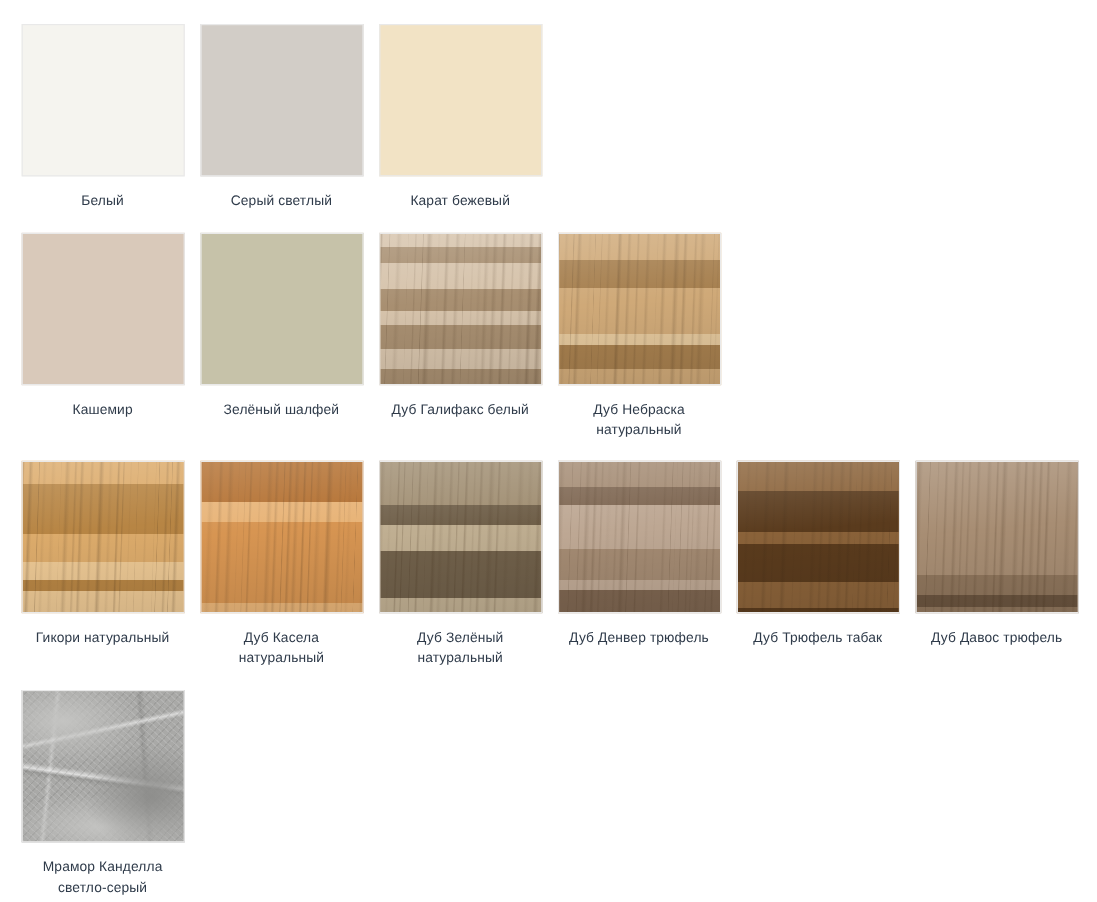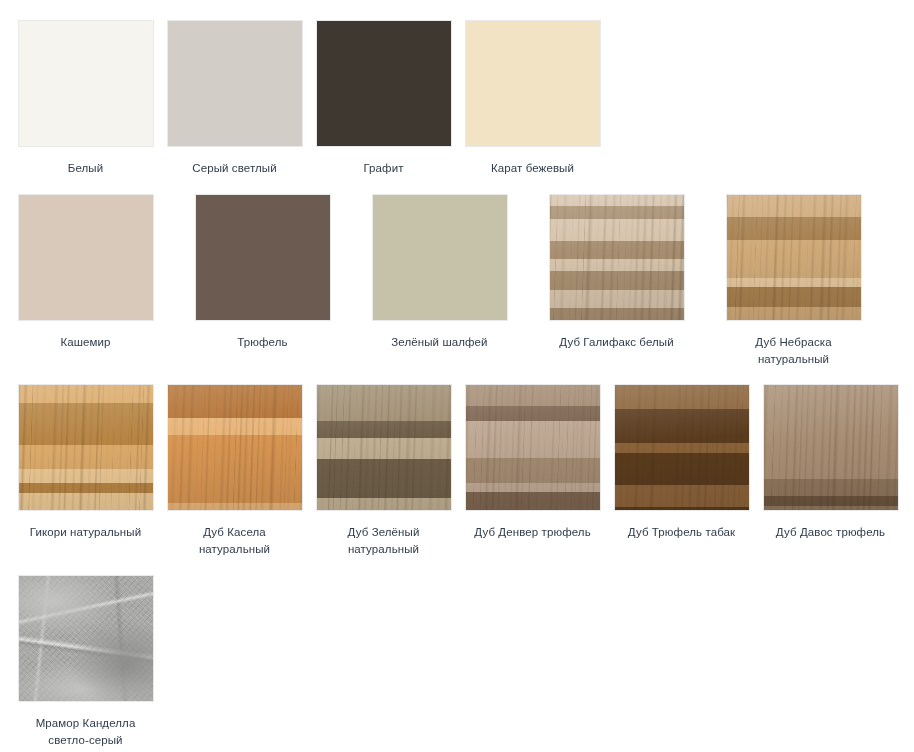--- a/index.html
+++ b/index.html
@@ -46,53 +46,45 @@
     width: 136px;
     margin-top: 13px;
     text-align: center;
     font-size: 11.5px;
     line-height: 17px;
     color: #2f3b4a;
     letter-spacing: 0.1px;
     white-space: pre-line;
   }
   #row-0 { margin-bottom: 17px; }
-  #row-1 { margin-bottom: 16px; gap: 28px; }
+  #row-1 { margin-bottom: 16px; }
   #row-2 { margin-bottom: 17px; }
 </style>
 </head>
 <body>
 
 <div id="palette-grid">
     <div class="swatch-row" id="row-0">
       <div class="swatch-cell">
         <div class="swatch-tile" style="background-color: rgb(245, 244, 239); border-color: rgb(233, 233, 233);"></div>
         <div class="swatch-label">Белый</div>
       </div>
       <div class="swatch-cell">
         <div class="swatch-tile" style="background-color: rgb(210, 205, 199); border-color: rgb(233, 233, 233);"></div>
         <div class="swatch-label">Серый светлый</div>
       </div>
       <div class="swatch-cell">
-        <div class="swatch-tile" style="background-color: rgb(63, 56, 49); border-color: rgb(233, 233, 233);"></div>
-        <div class="swatch-label">Графит</div>
-      </div>
-      <div class="swatch-cell">
         <div class="swatch-tile" style="background-color: rgb(242, 227, 197); border-color: rgb(233, 233, 233);"></div>
         <div class="swatch-label">Карат бежевый</div>
       </div>
     </div>
     <div class="swatch-row" id="row-1">
       <div class="swatch-cell">
         <div class="swatch-tile" style="background-color: rgb(217, 201, 186); border-color: rgb(233, 233, 233);"></div>
         <div class="swatch-label">Кашемир</div>
-      </div>
-      <div class="swatch-cell">
-        <div class="swatch-tile" style="background-color: rgb(107, 91, 81); border-color: rgb(233, 233, 233);"></div>
-        <div class="swatch-label">Трюфель</div>
       </div>
       <div class="swatch-cell">
         <div class="swatch-tile" style="background-color: rgb(198, 194, 169); border-color: rgb(233, 233, 233);"></div>
         <div class="swatch-label">Зелёный шалфей</div>
       </div>
       <div class="swatch-cell">
         <div class="swatch-tile" style="background-color: rgb(214, 195, 171); border-color: rgb(233, 233, 233);">
           <div class="grain2" style="background: linear-gradient(rgb(214, 195, 171) 0%, rgb(214, 195, 171) 8.7%, rgb(168, 143, 113) 8.7%, rgb(168, 143, 113) 19%, rgb(214, 195, 171) 19%, rgb(214, 195, 171) 36.5%, rgb(168, 143, 113) 36.5%, rgb(168, 143, 113) 51.6%, rgb(214, 195, 171) 51.6%, rgb(214, 195, 171) 60.5%, rgb(168, 143, 113) 60.5%, rgb(168, 143, 113) 66.9%, rgb(168, 143, 113) 66.9%, rgb(168, 143, 113) 76.4%, rgb(214, 195, 171) 76.4%, rgb(214, 195, 171) 90.3%, rgb(168, 143, 113) 90.3%, rgb(168, 143, 113) 104.6%, rgb(214, 195, 171) 104.6%, rgb(214, 195, 171) 114.7%, rgb(168, 143, 113) 114.7%, rgb(168, 143, 113) 133.4%, rgb(214, 195, 171) 100%);"></div>
           <div class="grain" style="background: linear-gradient(92deg, rgba(0, 0, 0, 0) 0%, rgba(60, 40, 20, 0.196) 0.7%, rgba(0, 0, 0, 0) 1.7%, rgba(0, 0, 0, 0) 5.3%, rgba(60, 40, 20, 0.157) 5.7%, rgba(0, 0, 0, 0) 6.2%, rgba(0, 0, 0, 0) 9.6%, rgba(60, 40, 20, 0.082) 11.1%, rgba(0, 0, 0, 0) 13.2%, rgba(0, 0, 0, 0) 16.6%, rgba(60, 40, 20, 0.063) 16.9%, rgba(0, 0, 0, 0) 17.3%, rgba(0, 0, 0, 0) 20.8%, rgba(60, 40, 20, 0.114) 21.4%, rgba(0, 0, 0, 0) 22.3%, rgba(0, 0, 0, 0) 25.5%, rgba(60, 40, 20, 0.184) 25.9%, rgba(0, 0, 0, 0) 26.4%, rgba(0, 0, 0, 0) 27.9%, rgba(60, 40, 20, 0.16) 29.4%, rgba(0, 0, 0, 0) 31.8%, rgba(0, 0, 0, 0) 34.7%, rgba(60, 40, 20, 0.04) 35.4%, rgba(0, 0, 0, 0) 36.5%, rgba(0, 0, 0, 0) 39.2%, rgba(60, 40, 20, 0.15) 40.3%, rgba(0, 0, 0, 0) 42%, rgba(0, 0, 0, 0) 45.3%, rgba(60, 40, 20, 0.114) 46.5%, rgba(0, 0, 0, 0) 48.4%, rgba(0, 0, 0, 0) 50.7%, rgba(60, 40, 20, 0.15) 51%, rgba(0, 0, 0, 0) 51.5%, rgba(0, 0, 0, 0) 55.3%, rgba(60, 40, 20, 0.05) 56%, rgba(0, 0, 0, 0) 56.9%, rgba(0, 0, 0, 0) 59%, rgba(60, 40, 20, 0.055) 60.1%, rgba(0, 0, 0, 0) 61.7%, rgba(0, 0, 0, 0) 62.9%, rgba(60, 40, 20, 0.11) 64.2%, rgba(0, 0, 0, 0) 66.1%, rgba(0, 0, 0, 0) 67.9%, rgba(60, 40, 20, 0.125) 69.2%, rgba(0, 0, 0, 0) 71.3%, rgba(0, 0, 0, 0) 73.7%, rgba(60, 40, 20, 0.165) 74.8%, rgba(0, 0, 0, 0) 76.4%, rgba(0, 0, 0, 0) 79.6%, rgba(60, 40, 20, 0.1) 80.3%, rgba(0, 0, 0, 0) 81.3%, rgba(0, 0, 0, 0) 84.2%, rgba(60, 40, 20, 0.075) 85.6%, rgba(0, 0, 0, 0) 87.8%, rgba(0, 0, 0, 0) 89.6%, rgba(60, 40, 20, 0.192) 90.9%, rgba(0, 0, 0, 0) 92.7%, rgba(0, 0, 0, 0) 95%, rgba(60, 40, 20, 0.19) 96.6%, rgba(0, 0, 0, 0) 98.8%);"></div>
           <div class="grain3" style="background: linear-gradient(175deg, rgba(255, 255, 255, 0.18), rgba(255, 255, 255, 0) 45%, rgba(0, 0, 0, 0.1));"></div>

